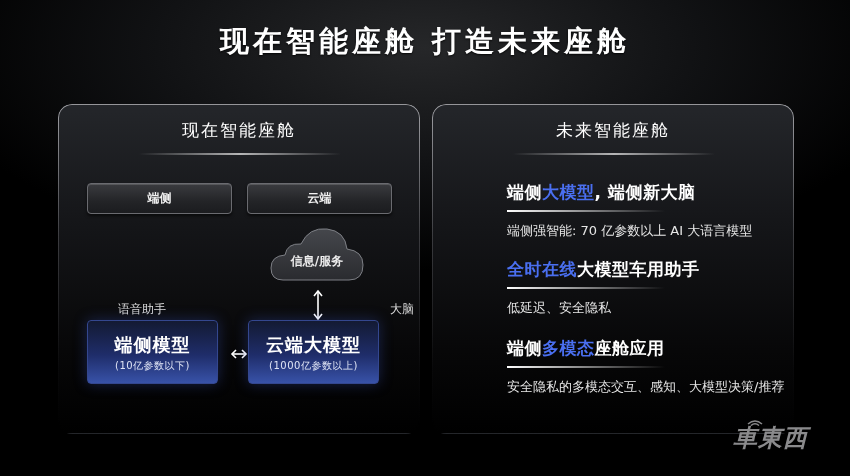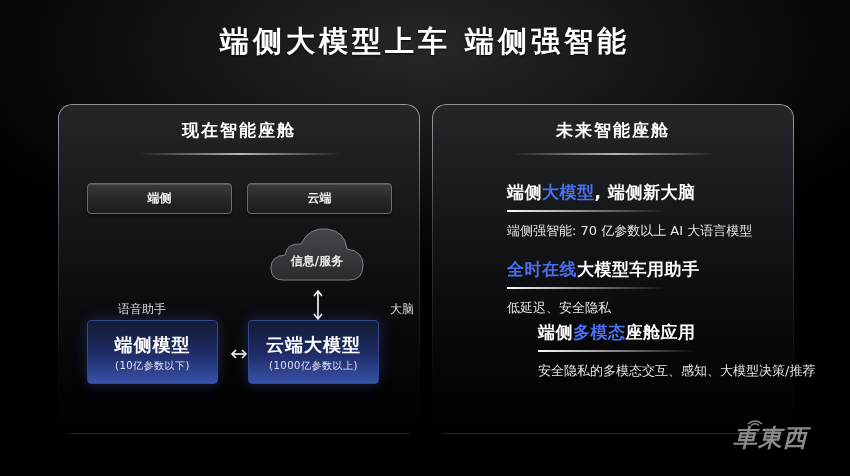--- a/index.html
+++ b/index.html
@@ -26,21 +26,21 @@
       content: ""; position: absolute; inset: -1px; border-radius: 14px; padding: 1px;
       background: linear-gradient(180deg, rgba(200,200,205,0.75) 0%, rgba(120,120,125,0.4) 40%, rgba(40,40,45,0.1) 80%, rgba(0,0,0,0) 100%);
       -webkit-mask: linear-gradient(#000 0 0) content-box, linear-gradient(#000 0 0);
       -webkit-mask-composite: xor; mask-composite: exclude;
       pointer-events: none;
     }
     .panel-left { left: 58px; }
     .panel-right { left: 432px; }
     .panel-title {
       position: absolute; top: 14px; left: 0; width: 100%;
-      text-align: center; font-size: 17px; font-weight: bold; letter-spacing: 2px;
+      text-align: center; font-size: 17px; font-weight: normal; letter-spacing: 2px;
     }
     .panel-divider {
       position: absolute; top: 48px; left: 80px; width: 202px; height: 2px;
       background: linear-gradient(90deg, rgba(255,255,255,0) 0%, rgba(220,220,220,0.8) 50%, rgba(255,255,255,0) 100%);
     }
     .tag-btn {
       position: absolute; top: 78px; width: 145px; height: 31px;
       border-radius: 4px;
       background: linear-gradient(180deg, #3a3b3f 0%, #232427 60%, #1b1c1f 100%);
       border: 1px solid #6a6b70;
@@ -77,21 +77,21 @@
     .feature-desc { margin-top: 10px; font-size: 13px; color: #e6e6e6; white-space: nowrap; }
     .watermark {
       position: absolute; left: 733px; top: 422px; font-size: 24px; font-weight: bold;
       font-style: italic; color: #8a8a8c; letter-spacing: 1px;
     }
     .wm-wave { position: absolute; left: 746px; top: 418px; width: 18px; height: 8px; }
   </style>
 </head>
 <body>
 
-<div class="title">端侧大模型上车  端侧强智能</div>
+<div class="title">现在智能座舱  打造未来座舱</div>
 
 <div class="panel panel-left">
   <div class="panel-title">现在智能座舱</div>
   <div class="panel-divider"></div>
 
   <div class="tag-btn" style="left:28px;">端侧</div>
   <div class="tag-btn" style="left:188px;">云端</div>
 
   <div class="cloud">
     <svg width="96" height="60" viewBox="0 0 96 60">
@@ -145,21 +145,21 @@
   </div>
 
   <div class="feature" style="top:153px;">
     <div class="feature-head">
       <span class="hl">全时在线</span><span>大模型车用助手</span>
     </div>
     <div class="feature-line"></div>
     <div class="feature-desc">低延迟、安全隐私</div>
   </div>
 
-  <div class="feature" style="top:216px;margin-left:31px;">
+  <div class="feature" style="top:232px;">
     <div class="feature-head">
       <span>端侧</span><span class="hl">多模态</span><span>座舱应用</span>
     </div>
     <div class="feature-line"></div>
     <div class="feature-desc">安全隐私的多模态交互、感知、大模型决策/推荐</div>
   </div>
 </div>
 
 <svg class="wm-wave" viewBox="0 0 18 8">
   <path d="M2 6 Q9 0 16 6" fill="none" stroke="#8a8a8c" stroke-width="1.5"></path>

